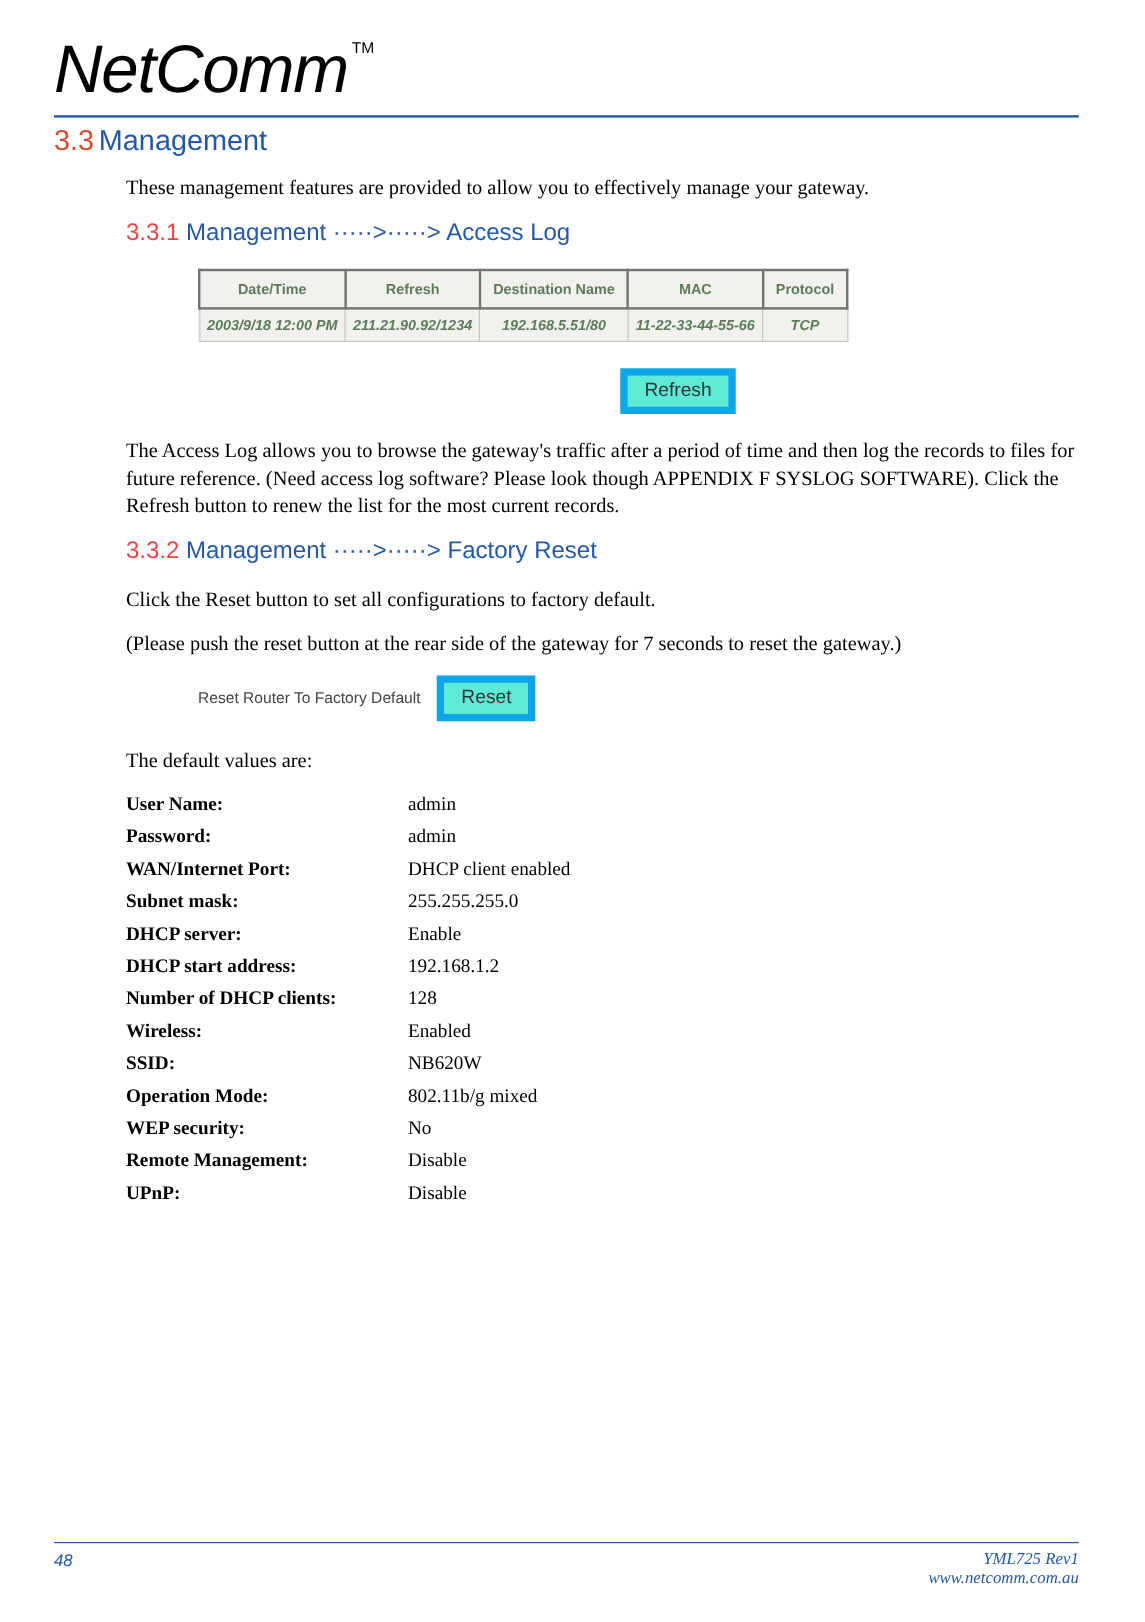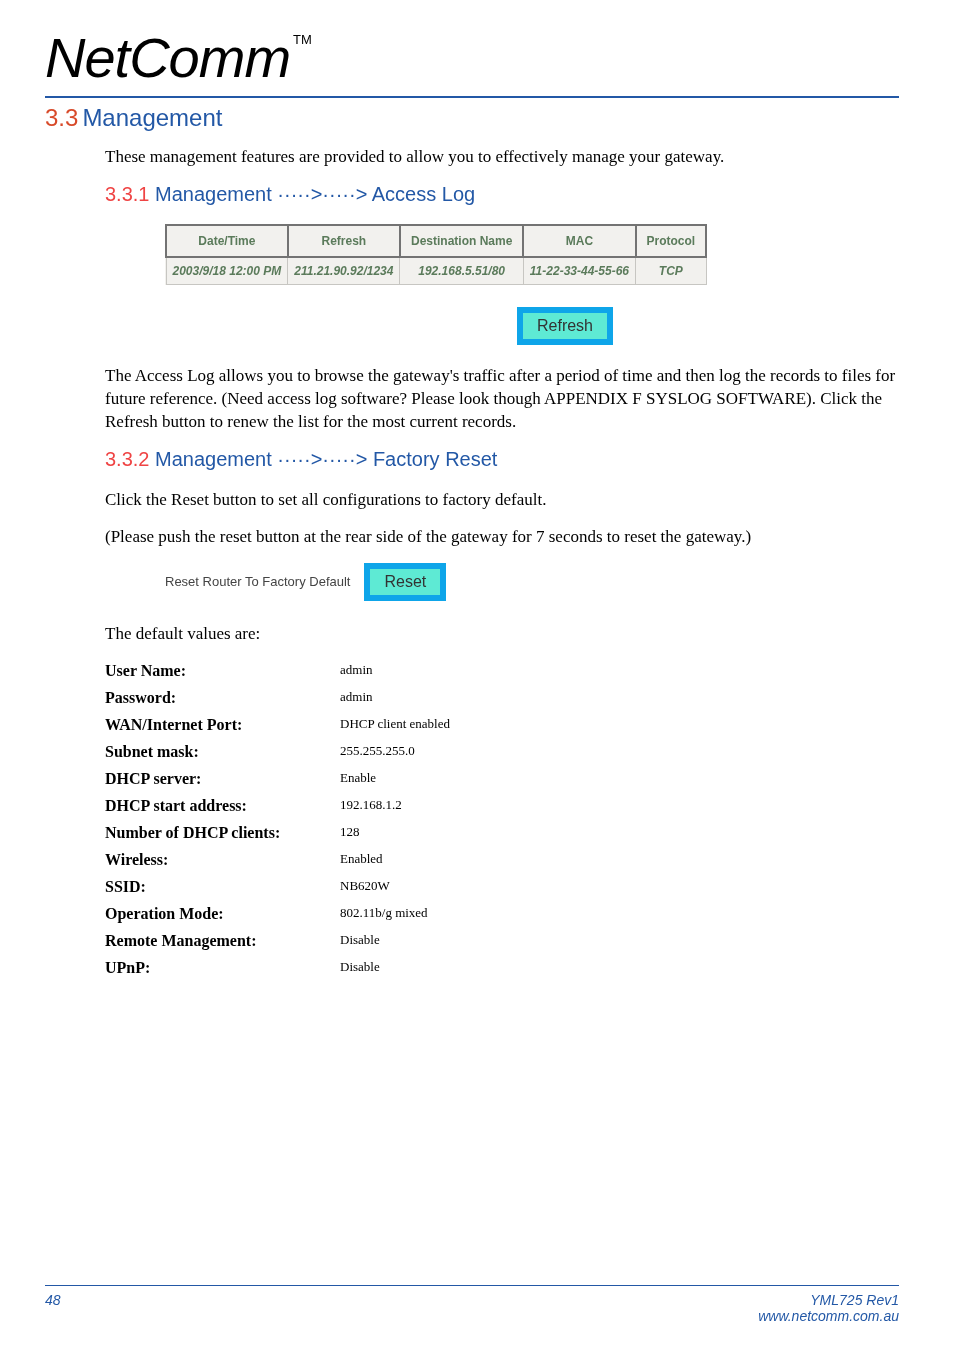--- a/index.html
+++ b/index.html
@@ -17,26 +17,26 @@
     table.accesslog { border-collapse: collapse; background: #f2f1ee; }
     table.accesslog th { background: #f2f1ee; border: 2px solid #737373; color: #5b7b5b; font-family: Verdana, Arial, sans-serif; font-size: 12px; font-weight: bold; padding: 8px 10px; }
     table.accesslog td { border: 1px solid #c7c6c2; color: #5b7b5b; font-family: Verdana, Arial, sans-serif; font-size: 12px; font-weight: bold; text-align: center; padding: 6px 6px; font-style: italic; }
     .refresh-wrap { text-align: center; margin: 22px 0 8px 120px; width: 560px; }
     .btn { display: inline-block; background: #5eead4; border: 6px solid #0ea5e9; font-family: Verdana, Arial, sans-serif; font-size: 16px; padding: 4px 14px; color: #333; }
     .reset-row { margin: 14px 0 22px 120px; display: flex; align-items: center; gap: 14px; }
     .reset-label { font-family: Verdana, Arial, sans-serif; font-size: 13px; color: #444; }
     .defaults { margin-left: 60px; }
     .defaults .row { display: flex; margin-bottom: 9px; }
     .defaults .k { width: 235px; font-weight: bold; font-size: 16px; }
-    .defaults .v { font-size: 13px; }
+    .defaults .v { font-size: 16px; }
     .footer { position: absolute; bottom: 28px; left: 45px; right: 55px; }
     .hr-foot { border: none; border-top: 1px solid #2358a6; margin-bottom: 6px; }
     .foot-row { display: flex; justify-content: space-between; font-family: 'Trebuchet MS', Arial, sans-serif; font-style: italic; font-size: 14px; color: #2358a6; }
     .foot-left { text-align: left; }
-    .foot-right { text-align: right; }
+    .foot-right { text-align: right; font-family: Liberation Serif, serif; }
   </style>
 </head>
 <body>
 
 <div class="logo-wrap">
   <span class="logo">NetComm</span><span class="tm">TM</span>
 </div>
 <hr class="hr-top">
 
 <div>
@@ -133,20 +133,24 @@
     </div>
     <div class="row">
       <div class="k">SSID:</div>
       <div class="v">NB620W</div>
     </div>
     <div class="row">
       <div class="k">Operation Mode:</div>
       <div class="v">802.11b/g mixed</div>
     </div>
     <div class="row">
+      <div class="k">WEP security:</div>
+      <div class="v">No</div>
+    </div>
+    <div class="row">
       <div class="k">Remote Management:</div>
       <div class="v">Disable</div>
     </div>
     <div class="row">
       <div class="k">UPnP:</div>
       <div class="v">Disable</div>
     </div>
   </div>
 
 <div class="footer">

